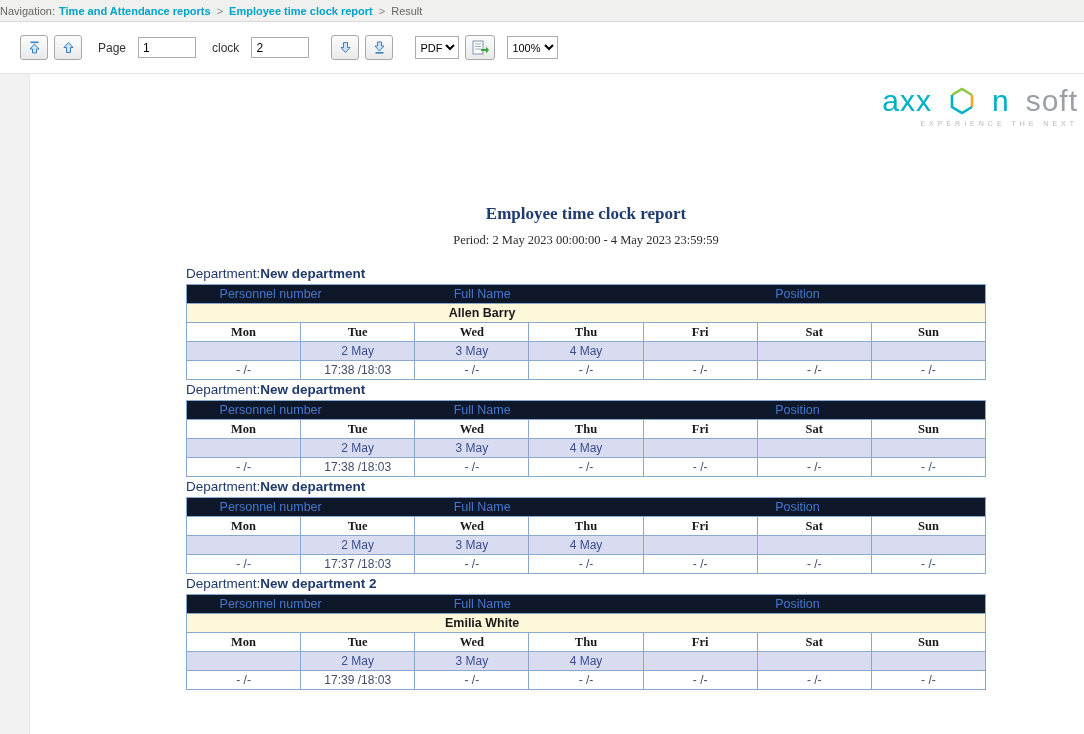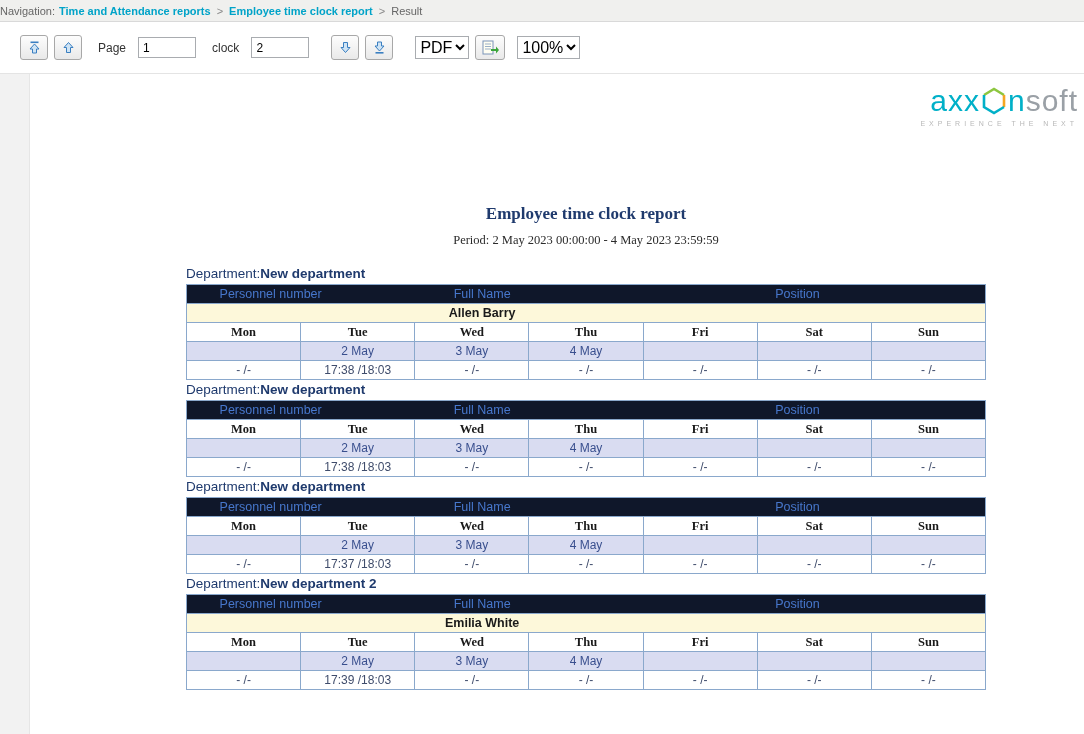--- a/index.html
+++ b/index.html
@@ -16,32 +16,32 @@
   
   .toolbar { height: 52px; background: #fff; border-bottom: 1px solid #e4e4e4;
              display: flex; align-items: center; padding-left: 20px; gap: 6px; }
   .tb-btn { width: 28px; height: 25px; border: 1px solid #a8a8a8; border-radius: 3px;
             background: linear-gradient(#fdfdfd, #e9e9e9); display: flex; align-items: center;
             justify-content: center; cursor: pointer; }
   .tb-btn svg { display: block; }
   .tb-label { font-size: 12px; color: #333; margin: 0 6px 0 10px; }
   .tb-input { width: 58px; height: 21px; border: 1px solid #a9acb0; font-size: 12px;
               padding-left: 4px; font-family: "Liberation Sans", sans-serif; }
-  .tb-select { height: 23px; font-size: 16px; border: 1px solid #a9acb0; background: #fff;
+  .tb-select { height: 23px; font-size: 11px; border: 1px solid #a9acb0; background: #fff;
                font-family: "Liberation Sans", sans-serif; margin-left: 6px; }
   .gap-l { margin-left: 16px; }
 
   
   .content { position: relative; height: 660px; background: #fff; }
   .left-strip { position: absolute; left: 0; top: 0; width: 30px; height: 100%;
                 background: #f2f2f2; border-right: 1px solid #e6e6e6; }
 
   
   .logo { position: absolute; top: 12px; right: 6px; width: 216px; }
-  .logo-row { display: flex; align-items: center; justify-content: flex-end; }
+  .logo-row { display: flex; align-items: center; justify-content: flex-end; gap: 16px; }
   .logo-txt { font-size: 30px; letter-spacing: 1px; color: #00b0c8; font-weight: 400; line-height: 30px; }
   .logo-gray { color: #9aa0a6; }
   .logo-hex { margin: 0 1px; }
   .logo-tagline { margin-top: 4px; text-align: right; font-size: 7px; letter-spacing: 4px;
                   color: #b8b8b8; white-space: nowrap; }
 
   
   .report { position: absolute; left: 186px; top: 0; width: 800px; }
   .report-title { margin-top: 130px; text-align: center; font-family: "Liberation Serif", serif;
                   font-weight: bold; font-size: 17px; color: #1f3a6d; }

